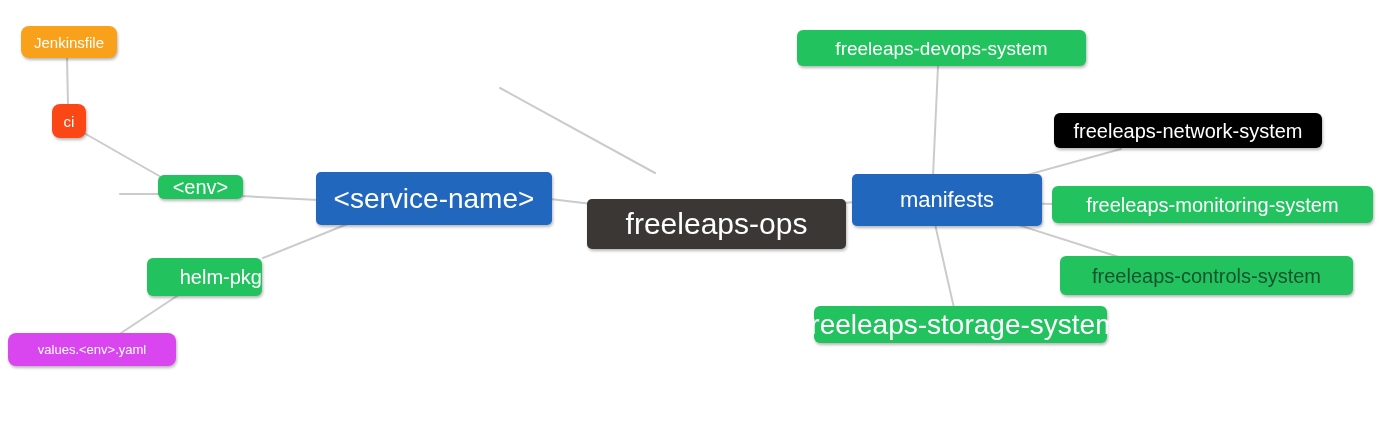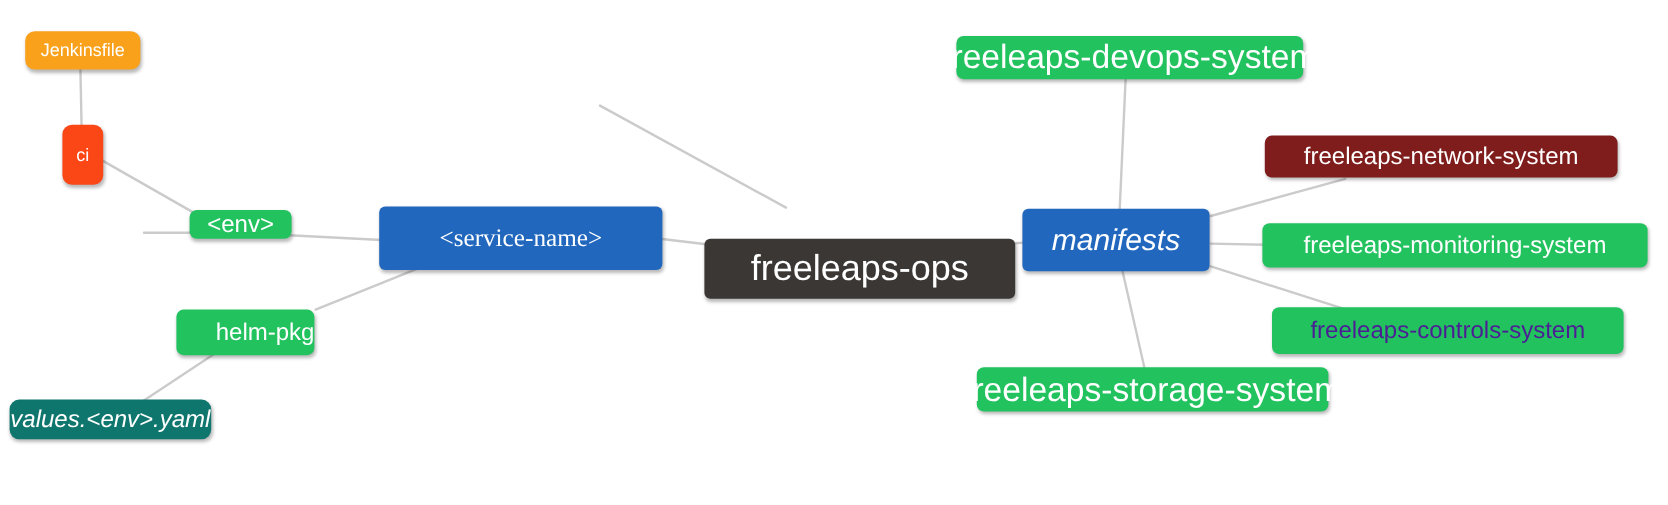--- a/index.html
+++ b/index.html
@@ -44,49 +44,49 @@
       <line x1="938" y1="66" x2="933" y2="176" stroke="#cbcbcb" stroke-width="2" stroke-linecap="round"></line>
       <line x1="1009" y1="180" x2="1121" y2="149" stroke="#cbcbcb" stroke-width="2" stroke-linecap="round"></line>
       <line x1="1009" y1="203" x2="1055" y2="204" stroke="#cbcbcb" stroke-width="2" stroke-linecap="round"></line>
       <line x1="1009" y1="222" x2="1122" y2="258" stroke="#cbcbcb" stroke-width="2" stroke-linecap="round"></line>
       <line x1="935" y1="224" x2="954" y2="308" stroke="#cbcbcb" stroke-width="2" stroke-linecap="round"></line>
     </svg>
 
 <div class="node" style="left: 21px; top: 26px; width: 96px; height: 32px; background: rgb(249, 161, 27); font-size: 15px; border-radius: 8px; color: rgb(255, 255, 255);">
       <span>Jenkinsfile</span>
     </div>
-    <div class="node" style="left: 52px; top: 104px; width: 34px; height: 50px; background: rgb(251, 71, 22); font-size: 15px; border-radius: 8px; color: rgb(255, 255, 255);">
+    <div class="node" style="left: 52px; top: 104px; width: 34px; height: 34px; background: rgb(251, 71, 22); font-size: 15px; border-radius: 8px; color: rgb(255, 255, 255);">
       <span>ci</span>
     </div>
     <div class="node" style="left: 158px; top: 175px; width: 85px; height: 24px; background: rgb(34, 195, 95); font-size: 20px; border-radius: 6px; color: rgb(255, 255, 255);">
       <span>&lt;env&gt;</span>
     </div>
     <div class="node" style="left: 147px; top: 258px; width: 115px; height: 38px; background: rgb(34, 195, 95); font-size: 20px; border-radius: 6px; color: rgb(255, 255, 255); justify-content: flex-end;">
       <span>helm-pkg</span>
     </div>
-    <div class="node" style="left: 8px; top: 333px; width: 168px; height: 33px; background: #0f766e; font-size: 20px; border-radius: 8px; color: rgb(255, 255, 255); font-style: italic;">
+    <div class="node" style="left: 8px; top: 333px; width: 168px; height: 33px; background: #d946ef; font-size: 13px; border-radius: 8px; color: rgb(255, 255, 255);">
       <span>values.&lt;env&gt;.yaml</span>
     </div>
-    <div class="node" style="left: 316px; top: 172px; width: 236px; height: 53px; background: rgb(33, 103, 190); font-size: 21px; border-radius: 5px; color: rgb(255, 255, 255); font-family: Liberation Serif, serif;">
+    <div class="node" style="left: 316px; top: 172px; width: 236px; height: 53px; background: rgb(33, 103, 190); font-size: 28px; border-radius: 5px; color: rgb(255, 255, 255);">
       <span>&lt;service-name&gt;</span>
     </div>
     <div class="node" style="left: 587px; top: 170px; width: 259px; height: 50px; background: rgb(58, 55, 52); font-size: 30px; border-radius: 5px; color: rgb(255, 255, 255); margin-top: 29px;">
       <span>freeleaps-ops</span>
     </div>
-    <div class="node" style="left: 852px; top: 174px; width: 156px; height: 52px; background: rgb(33, 103, 190); font-size: 25px; border-radius: 5px; color: rgb(255, 255, 255); font-style: italic;">
+    <div class="node" style="left: 852px; top: 174px; width: 190px; height: 52px; background: rgb(33, 103, 190); font-size: 22px; border-radius: 5px; color: rgb(255, 255, 255);">
       <span>manifests</span>
     </div>
-    <div class="node" style="left: 797px; top: 30px; width: 289px; height: 36px; background: rgb(34, 195, 95); font-size: 28px; border-radius: 6px; color: rgb(255, 255, 255);">
+    <div class="node" style="left: 797px; top: 30px; width: 289px; height: 36px; background: rgb(34, 195, 95); font-size: 19px; border-radius: 6px; color: rgb(255, 255, 255);">
       <span>freeleaps-devops-system</span>
     </div>
-    <div class="node" style="left: 1054px; top: 113px; width: 294px; height: 35px; background: #7f1d1d; font-size: 20px; border-radius: 6px; color: rgb(255, 255, 255); justify-content: center;">
+    <div class="node" style="left: 1054px; top: 113px; width: 268px; height: 35px; background: #000000; font-size: 20px; border-radius: 6px; color: rgb(255, 255, 255); justify-content: center;">
       <span>freeleaps-network-system</span>
     </div>
     <div class="node" style="left: 1052px; top: 186px; width: 321px; height: 37px; background: rgb(34, 195, 95); font-size: 20px; border-radius: 6px; color: rgb(255, 255, 255);">
       <span>freeleaps-monitoring-system</span>
     </div>
-    <div class="node" style="left: 1060px; top: 256px; width: 293px; height: 39px; background: rgb(34, 195, 95); font-size: 20px; border-radius: 6px; color: #4c1d95;">
+    <div class="node" style="left: 1060px; top: 256px; width: 293px; height: 39px; background: rgb(34, 195, 95); font-size: 20px; border-radius: 6px; color: #14532d;">
       <span>freeleaps-controls-system</span>
     </div>
     <div class="node" style="left: 814px; top: 306px; width: 293px; height: 37px; background: rgb(34, 195, 95); font-size: 28px; border-radius: 6px; color: rgb(255, 255, 255);">
       <span>freeleaps-storage-system</span>
     </div>
   </div>
 
 </body></html>

